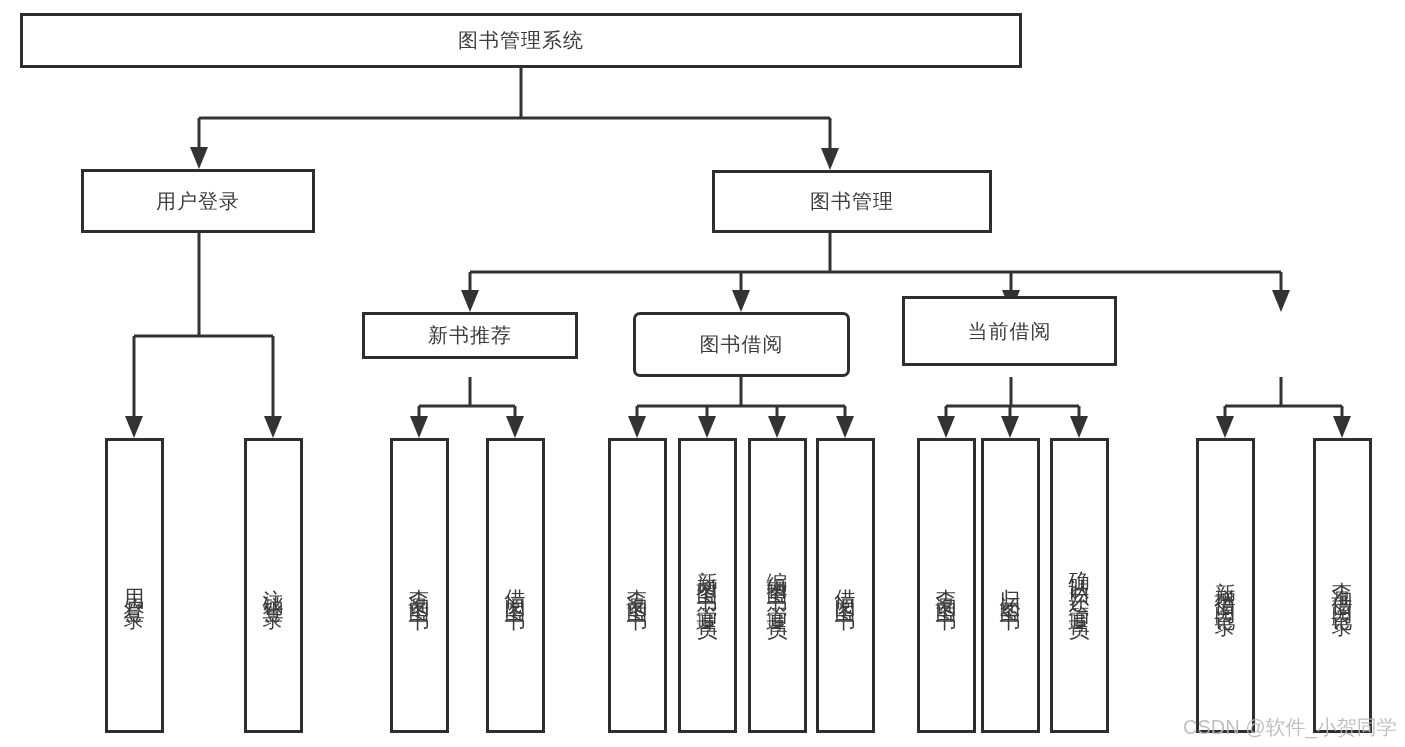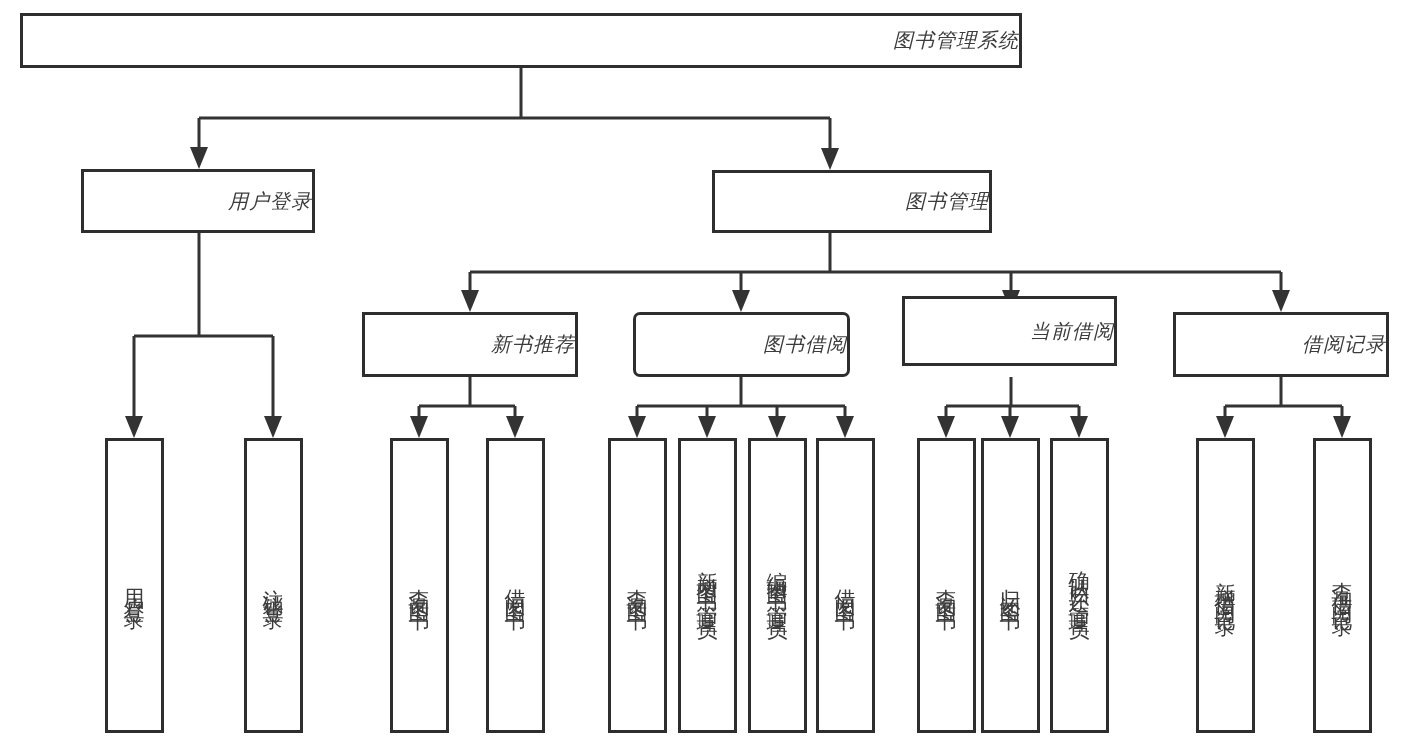--- a/index.html
+++ b/index.html
@@ -21,26 +21,25 @@
     top: 0;
     pointer-events: none;
   }
   .node {
     position: absolute;
     box-sizing: border-box;
     border: 3px solid #2e2e2e;
     background: #ffffff;
     display: flex;
     align-items: center;
-    justify-content: flex-end;
+    justify-content: center;
     color: #3c3c3c;
     font-size: 20px;
     letter-spacing: 1px;
     white-space: nowrap;
-    font-style: italic;
   }
   .leaf {
     position: absolute;
     box-sizing: border-box;
     border: 3px solid #2e2e2e;
     background: #ffffff;
     top: 438px;
     height: 295px;
     width: 59px;
     display: flex;
@@ -119,31 +118,28 @@
     <span>图书管理系统</span>
   </div>
 
   <div class="node" style="left:81px; top:169px; width:234px; height:64px;">
     <span>用户登录</span>
   </div>
   <div class="node" style="left:712px; top:170px; width:280px; height:63px;">
     <span>图书管理</span>
   </div>
 
-  <div class="node" style="left:362px; top:312px; width:216px; height:65px;">
+  <div class="node" style="left:362px; top:312px; width:216px; height:47px;">
     <span>新书推荐</span>
   </div>
   <div class="node" style="left:633px; top:312px; width:217px; height:65px;border-radius:7px;">
     <span>图书借阅</span>
   </div>
   <div class="node" style="left:902px; top:296px; width:215px; height:70px;">
     <span>当前借阅</span>
-  </div>
-  <div class="node" style="left:1173px; top:312px; width:216px; height:65px;">
-    <span>借阅记录</span>
   </div>
 
   <div class="leaf" style="left:105px;">
     <span class="vtext">用户登录</span>
   </div>
   <div class="leaf" style="left:244px;">
     <span class="vtext">注销登录</span>
   </div>
   <div class="leaf" style="left:390px;">
     <span class="vtext">查询图书</span>
@@ -172,14 +168,15 @@
   <div class="leaf" style="left:1050px;">
     <span class="vtext">确认归还（管理员）</span>
   </div>
   <div class="leaf" style="left:1196px;">
     <span class="vtext">新增借阅记录</span>
   </div>
   <div class="leaf" style="left:1313px;">
     <span class="vtext">查询借阅记录</span>
   </div>
 
+  <div id="watermark">CSDN @软件_小贺同学</div>
 
 </div>
 
 </body></html>

